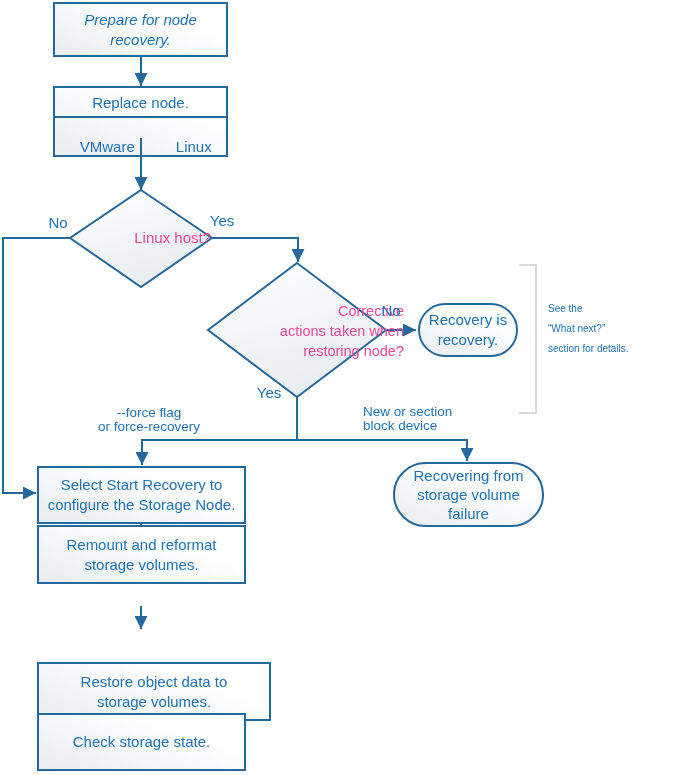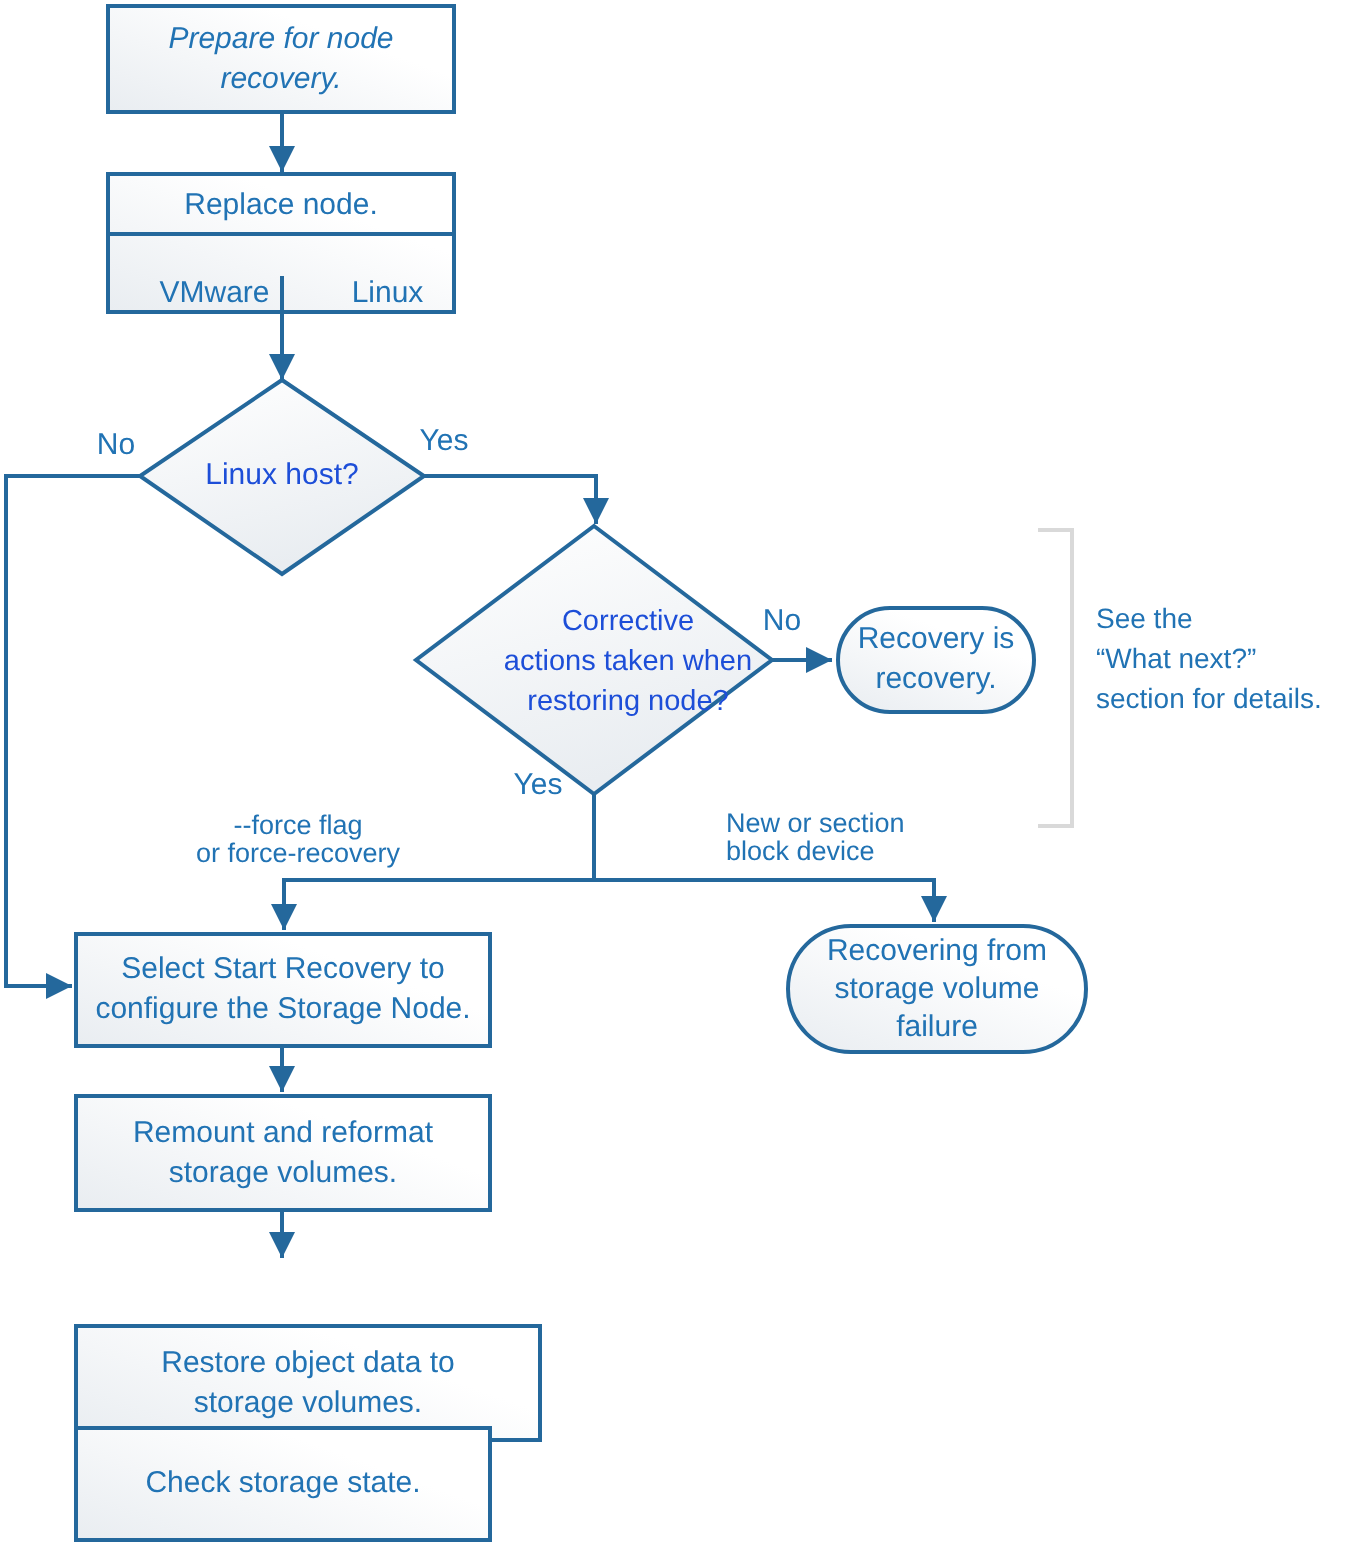--- a/index.html
+++ b/index.html
@@ -34,31 +34,31 @@
   .replace-title{
     height:35px;display:flex;align-items:center;justify-content:center;
     border-bottom:2px solid #24689c;
   }
   .replace-row{display:flex;flex:1;}
   .replace-cell{
     flex:1;display:flex;align-items:center;justify-content:center;margin-left:20px;
   }
   .replace-cell.first{border-right:2px solid #24689c;}
   .dtext{
-    position:absolute;color:#1d4ed8;text-align:center;
+    position:absolute;color:#ec4899;text-align:right;
     font-size:14.5px;line-height:20px;white-space:pre-line;
   }
   .flabel{
     position:absolute;color:#2173b4;font-size:15px;
     white-space:pre-line;
   }
   .flabel.small{font-size:13.5px;line-height:14px;}
   .flabel.center{text-align:center;}
   .note{
-    position:absolute;color:#2173b4;font-size:14px;line-height:20px;
+    position:absolute;color:#2173b4;font-size:10px;line-height:20px;
     white-space:pre-line;text-align:left;
   }
 </style>
 </head>
 <body>
 
 <div class="canvas">
 
   <svg class="wires" width="683" height="775" viewBox="0 0 683 775">
     <defs>
@@ -112,21 +112,21 @@
   <div class="node stadium1" style="left:418px;top:303px;width:100px;height:54px;">Recovery is
 recovery.</div>
 
   <div class="node stadium2" style="left:393px;top:462px;width:151px;height:65px;">Recovering from
 storage volume
 failure</div>
 
   <div class="node" style="left:37px;top:466px;width:209px;height:58px;">Select Start Recovery to
 configure the Storage Node.</div>
 
-  <div class="node" style="left:37px;top:547px;width:209px;height:59px;">Remount and reformat
+  <div class="node" style="left:37px;top:525px;width:209px;height:59px;">Remount and reformat
 storage volumes.</div>
 
   <div class="node" style="left:37px;top:662px;width:234px;height:59px;">Restore object data to
 storage volumes.</div>
 
   <div class="node" style="left:37px;top:713px;width:209px;height:58px;">Check storage state.</div>
 
   <div class="flabel center" style="left:40px;top:214px;width:36px;">No</div>
 
   <div class="flabel center" style="left:202px;top:212px;width:40px;">Yes</div>

